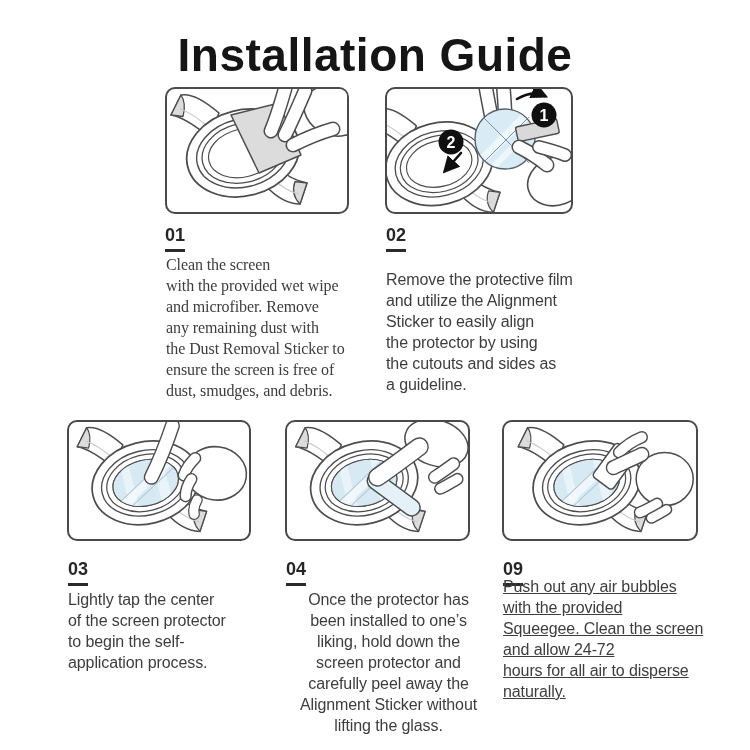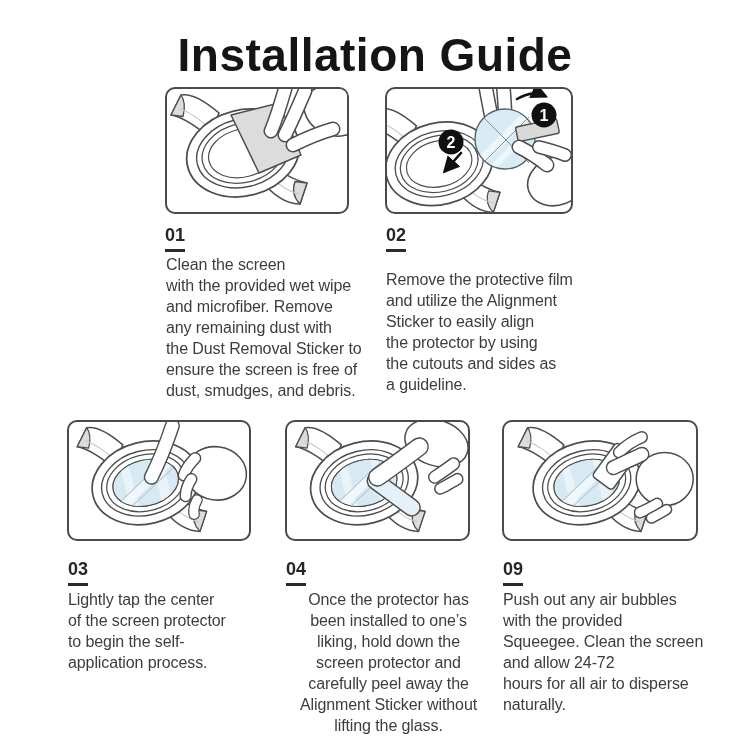--- a/index.html
+++ b/index.html
@@ -85,21 +85,21 @@
       <path class="fo" stroke-width="15" d="M118 0 C114 14 110 28 104 42"></path>
       <path class="fi" stroke-width="12" d="M118 0 C114 14 110 28 104 42"></path>
       <path class="fo" stroke-width="15" d="M138 2 C132 16 126 30 118 46"></path>
       <path class="fi" stroke-width="12" d="M138 2 C132 16 126 30 118 46"></path>
       <path class="fo" stroke-width="15" d="M166 40 C152 44 138 50 126 56"></path>
       <path class="fi" stroke-width="12" d="M166 40 C152 44 138 50 126 56"></path>
     </g>
   </svg>
 </div>
 <span class="step-num" style="left:165px;top:226px;">01</span>
-<div class="step-desc" style="left:166px;top:254px;width:200px;">Clean the screen
+<div class="step-desc" style="left:166px;top:254px;width:200px;font-family:Liberation Serif, serif;">Clean the screen
 with the provided wet wipe
 and microfiber. Remove
 any remaining dust with
 the Dust Removal Sticker to
 ensure the screen is free of
 dust, smudges, and debris.</div>
 
 <div class="illus-box" style="left:385px;top:87px;width:188px;height:127px;">
   <svg viewBox="0 0 180 123">
     <use href="#sym-watch" transform="translate(-22 14) scale(0.95)"></use>
@@ -209,18 +209,18 @@
       <path class="fo" stroke-width="13" d="M150 86 C143 90 137 93 132 95"></path>
       <path class="fi" stroke-width="10" d="M150 86 C143 90 137 93 132 95"></path>
       <path class="fo" stroke-width="12" d="M160 92 C154 96 148 99 144 101"></path>
       <path class="fi" stroke-width="9" d="M160 92 C154 96 148 99 144 101"></path>
       <path class="fo" stroke-width="16" d="M134 34 C122 40 112 44 104 48"></path>
       <path class="fi" stroke-width="13" d="M134 34 C122 40 112 44 104 48"></path>
     </g>
   </svg>
 </div>
 <span class="step-num" style="left:503px;top:560px;">09</span>
-<div class="step-desc" style="left:503px;top:589px;width:212px;">Push out any air bubbles
+<div class="step-desc" style="left:503px;top:576px;width:212px;text-decoration:underline;">Push out any air bubbles
 with the provided
 Squeegee. Clean the screen
 and allow 24-72
 hours for all air to disperse
 naturally.</div>
 
 </body></html>

